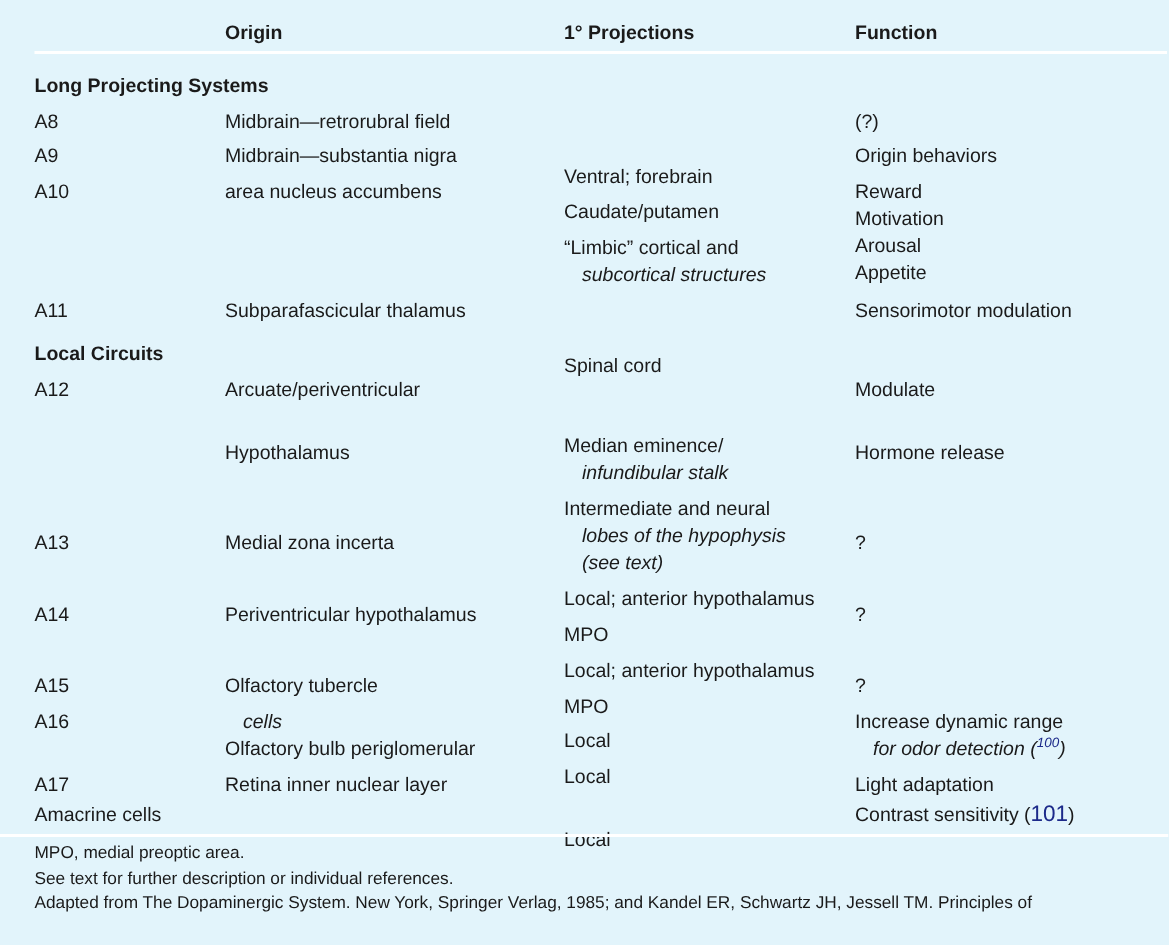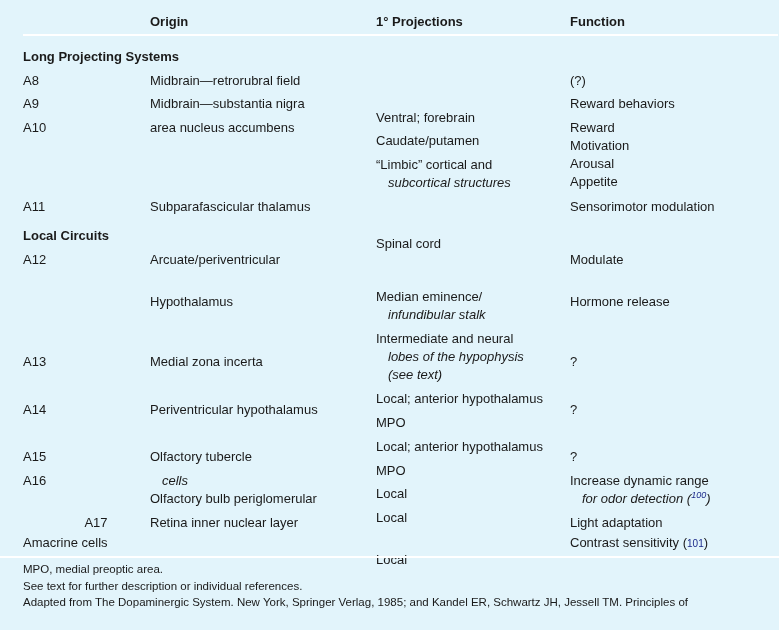--- a/index.html
+++ b/index.html
@@ -10,37 +10,37 @@
     color: #1a1a1a;
     position: relative;
   }
   .wrap { position: absolute; left: 0; top: 8px; width: 779px; height: 630px; }
   .hdr {
     position: absolute; left: 23px; top: 0; width: 755px; height: 26px;
     border-bottom: 2px solid #ffffff;
     font-weight: bold; font-size: 13px;
   }
   .hdr span { position: absolute; top: 6px; }
-  .c1 { left: 0; text-align: right; }
+  .c1 { left: 0; }
   .c2 { left: 127px; }
   .c3 { left: 353px; }
   .c4 { left: 547px; }
   .section {
     position: absolute; left: 23px; font-weight: bold; font-size: 13px;
   }
   .row { position: absolute; left: 23px; width: 755px; font-size: 13px; line-height: 18px; }
   .row .cell { position: absolute; top: 0; }
   .row .cell.c1 { left: 0; }
   .row .cell.c2 { left: 127px; width: 220px; }
   .row .cell.c3 { left: 353px; width: 192px; margin-top: 37px; }
   .row .cell.c4 { left: 547px; width: 210px; }
   .line { display: block; white-space: nowrap; }
   .indent { padding-left: 12px; font-style: italic; }
   .ref { color: #1c2a8a; font-size: 9px; vertical-align: super; line-height: 0; }
-  .ref-inline { color: #1c2a8a; font-size: 10px; margin-top: 30px; }
+  .ref-inline { color: #1c2a8a; font-size: 15px; margin-top: 30px; }
   .foot-rule {
     position: absolute; left: 0; top: 548px; width: 779px; height: 2px; background: #ffffff;
   }
   .foot {
     position: absolute; left: 23px; top: 553px; width: 740px;
     font-size: 11.5px; line-height: 16.5px; color: #1a1a1a;
   }
   .foot div { white-space: nowrap; }
 </style>
 </head>
@@ -72,21 +72,21 @@
 
   <div class="row" style="top:87px">
     <span class="cell c1">A9</span>
     <span class="cell c2">
         <span class="line">Midbrain—substantia nigra</span>
       </span>
     <span class="cell c3">
         <span class="line">Caudate/putamen</span>
       </span>
     <span class="cell c4">
-        <span class="line">Reward behaviors</span>
+        <span class="line">Origin behaviors</span>
       </span>
   </div>
 
   <div class="row" style="top:111px">
     <span class="cell c1">A10</span>
     <span class="cell c2">
       <span class="line">area nucleus accumbens</span>
     </span>
     <span class="cell c3">
       <span class="line">“Limbic” cortical and</span>

